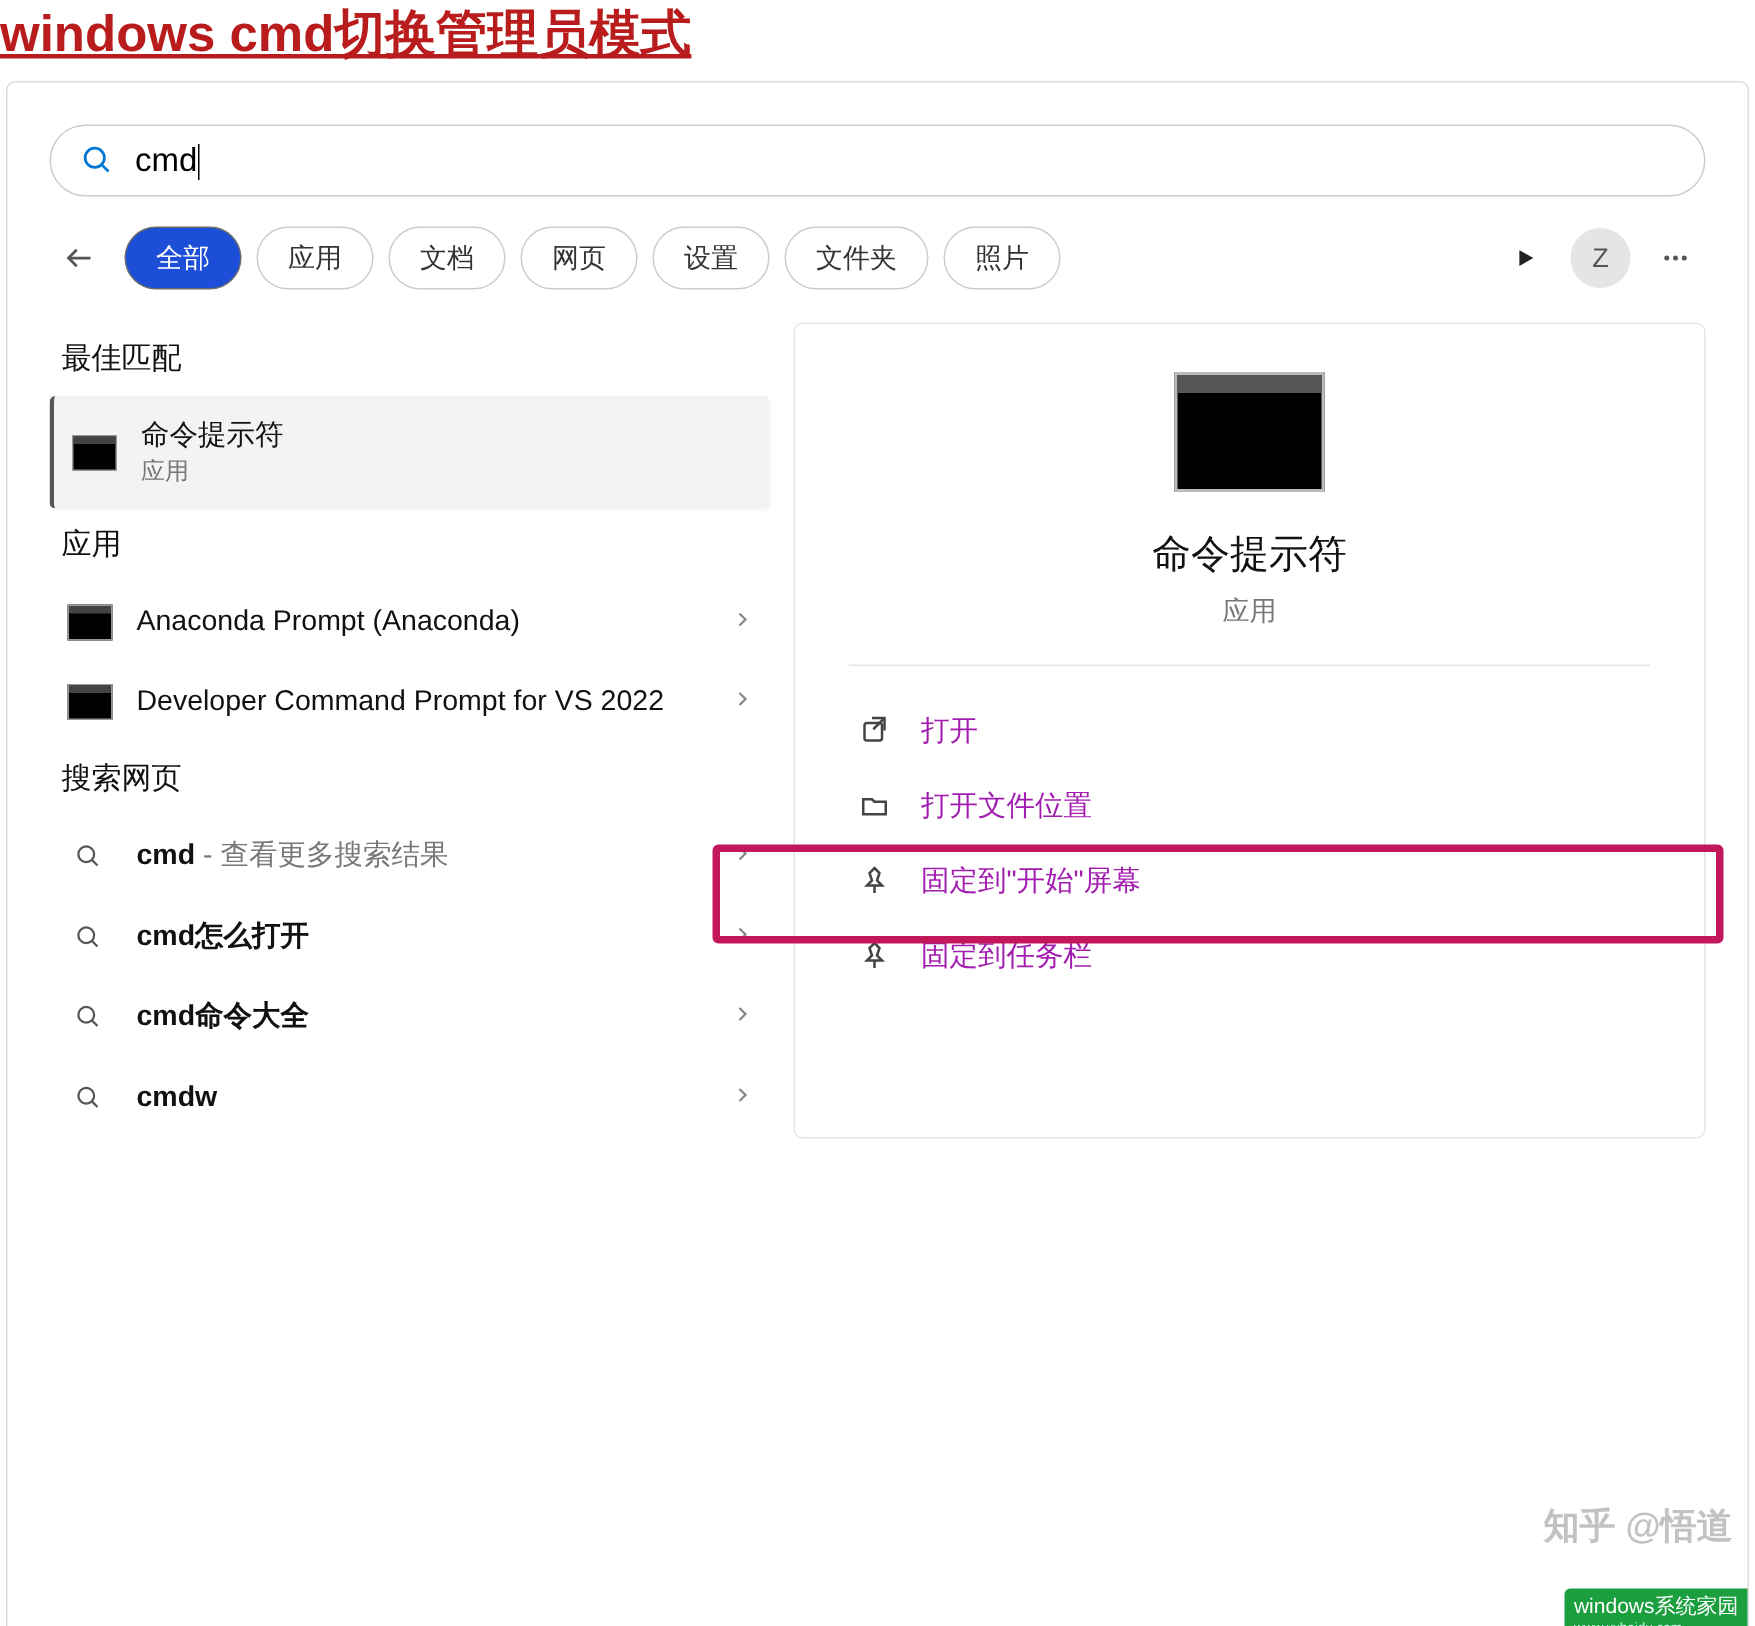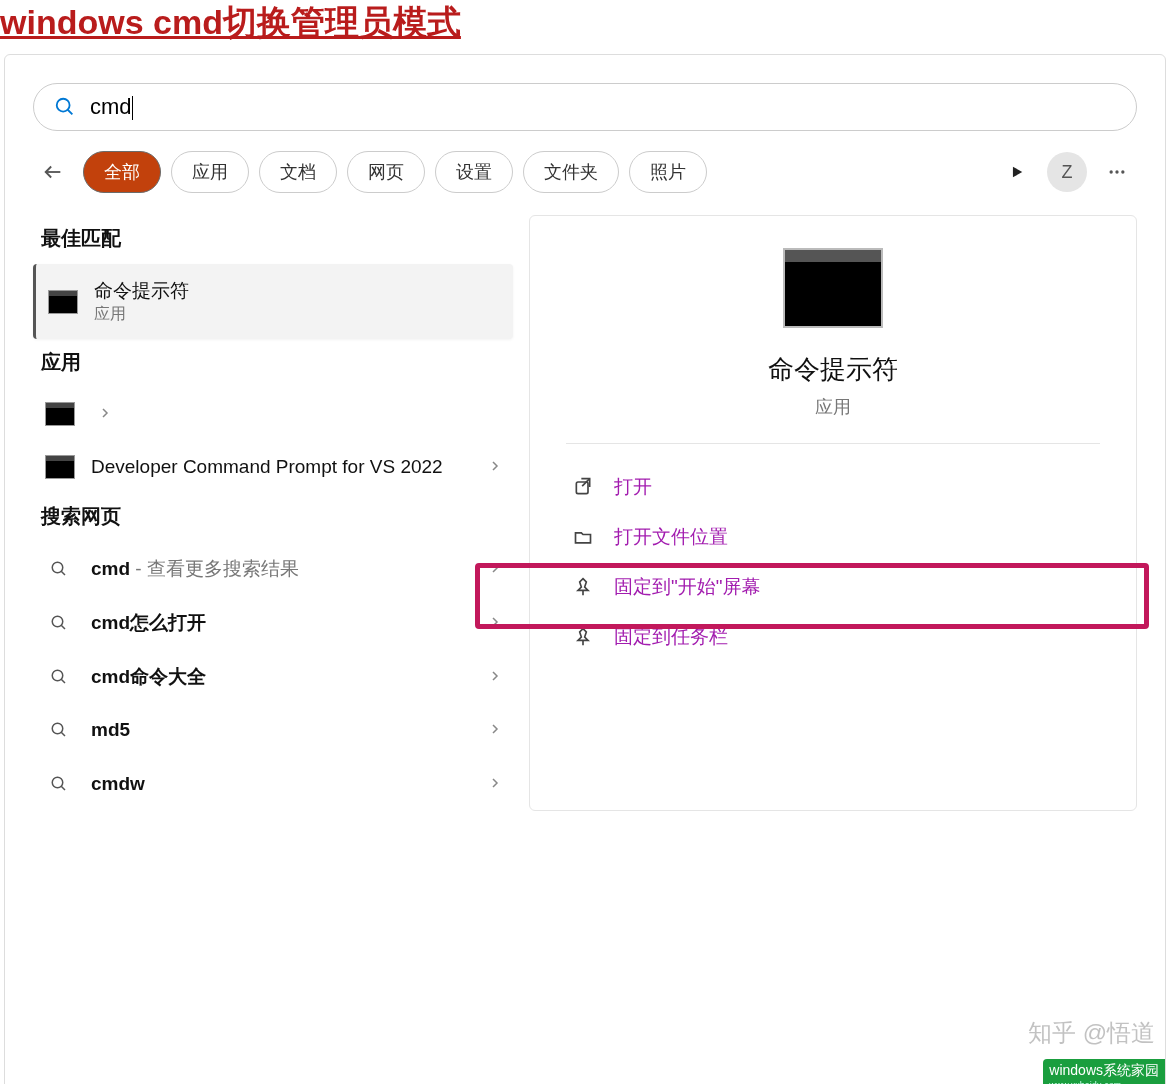--- a/index.html
+++ b/index.html
@@ -63,21 +63,21 @@
     .chip {
       padding: 8px 20px;
       border-radius: 22px;
       border: 1px solid #ccc;
       font-size: 18px;
       color: #333;
       cursor: pointer;
       background: #fff;
     }
     .chip.active {
-      background: #c2410c;
+      background: #1d4ed8;
       color: #fff;
       border-color: #6b6b6b;
     }
     .spacer { flex: 1; }
     .icon-btn {
       width: 40px; height: 40px;
       display: flex; align-items: center; justify-content: center;
       cursor: pointer;
       border-radius: 50%;
     }
@@ -97,21 +97,21 @@
     }
     .right-col {
       flex: 1;
       border: 1px solid #e5e5e5;
       border-radius: 6px;
       padding: 32px 36px;
       position: relative;
     }
     .section-head {
       font-size: 20px;
-      font-weight: 700;
+      font-weight: 400;
       padding: 10px 8px 12px 8px;
       color: #111;
     }
     .result-item {
       display: flex;
       align-items: center;
       padding: 14px 12px;
       border-radius: 4px;
       cursor: pointer;
     }
@@ -191,24 +191,24 @@
     }
     .highlight-box {
       position: absolute;
       border: 5px solid #c2185b;
       border-radius: 4px;
       pointer-events: none;
     }
     .watermark {
       position: absolute;
       right: 10px;
-      bottom: 44px;
+      bottom: 60px;
       color: rgba(120,120,120,0.45);
       font-size: 24px;
-      font-weight: 400;
+      font-weight: 700;
     }
     .watermark2 {
       position: absolute;
       right: 0; bottom: 0;
       background: #1a9e3e;
       color: #fff;
       font-size: 14px;
       padding: 3px 6px;
       border-top-left-radius: 4px;
     }
@@ -270,20 +270,23 @@
         <div class="result-text">
           <div class="result-title">命令提示符</div>
           <div class="result-sub">应用</div>
         </div>
       </div>
 
       <div class="section-head">应用</div>
 
       <div class="result-item">
         <div class="app-icon"></div>
+        <div class="result-text">
+            <div class="result-title">Anaconda Prompt (Anaconda)</div>
+          </div>
         <span class="chevron">
           <svg width="12" height="12" viewBox="0 0 24 24" fill="none" stroke="#888" stroke-width="3">
               <polyline points="8,4 16,12 8,20"></polyline>
             </svg>
         </span>
       </div>
       <div class="result-item">
         <div class="app-icon"></div>
         <div class="result-text">
             <div class="result-title">Developer Command Prompt for VS 2022</div>
@@ -331,36 +334,20 @@
       </div>
       <div class="result-item">
         <span class="search-glyph">
           <svg width="18" height="18" viewBox="0 0 24 24" fill="none" stroke="#555" stroke-width="2">
               <circle cx="10" cy="10" r="7"></circle>
               <line x1="20" y1="20" x2="15" y2="15"></line>
             </svg>
         </span>
         <div class="result-text">
             <div class="result-title"><b>cmd命令大全</b></div>
-          </div>
-        <span class="chevron">
-          <svg width="12" height="12" viewBox="0 0 24 24" fill="none" stroke="#888" stroke-width="3">
-              <polyline points="8,4 16,12 8,20"></polyline>
-            </svg>
-        </span>
-      </div>
-      <div class="result-item">
-        <span class="search-glyph">
-          <svg width="18" height="18" viewBox="0 0 24 24" fill="none" stroke="#555" stroke-width="2">
-              <circle cx="10" cy="10" r="7"></circle>
-              <line x1="20" y1="20" x2="15" y2="15"></line>
-            </svg>
-        </span>
-        <div class="result-text">
-            <div class="result-title"><b>md5</b></div>
           </div>
         <span class="chevron">
           <svg width="12" height="12" viewBox="0 0 24 24" fill="none" stroke="#888" stroke-width="3">
               <polyline points="8,4 16,12 8,20"></polyline>
             </svg>
         </span>
       </div>
       <div class="result-item">
         <span class="search-glyph">
           <svg width="18" height="18" viewBox="0 0 24 24" fill="none" stroke="#555" stroke-width="2">

